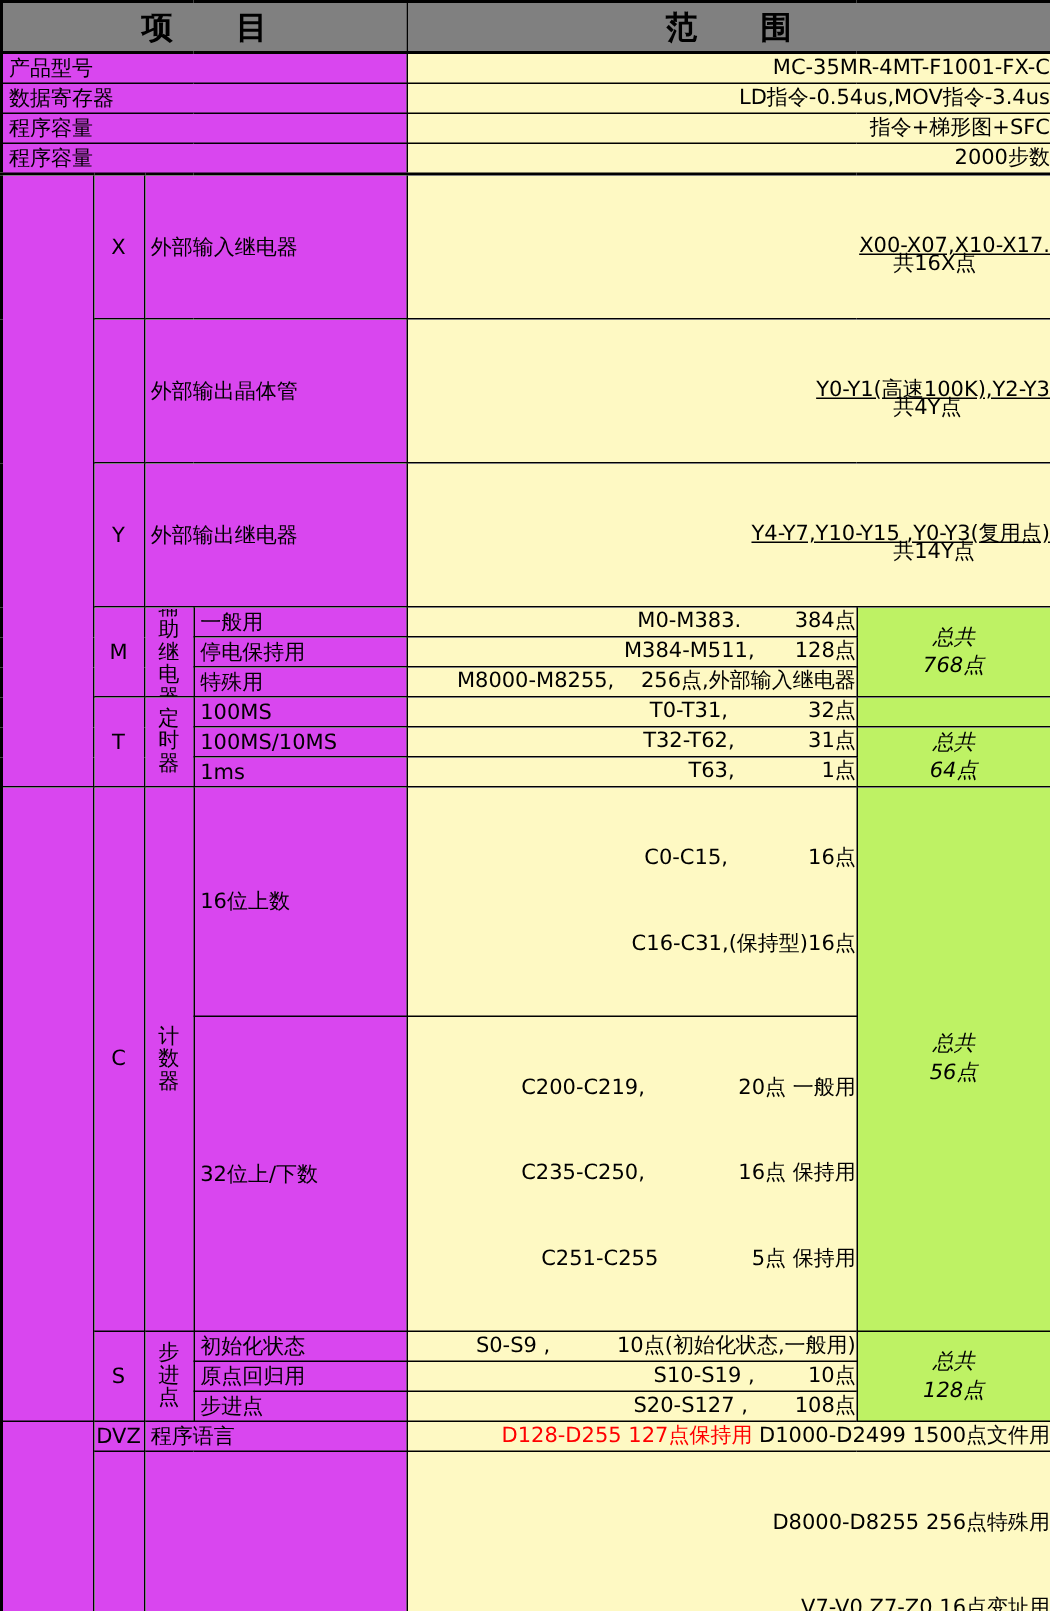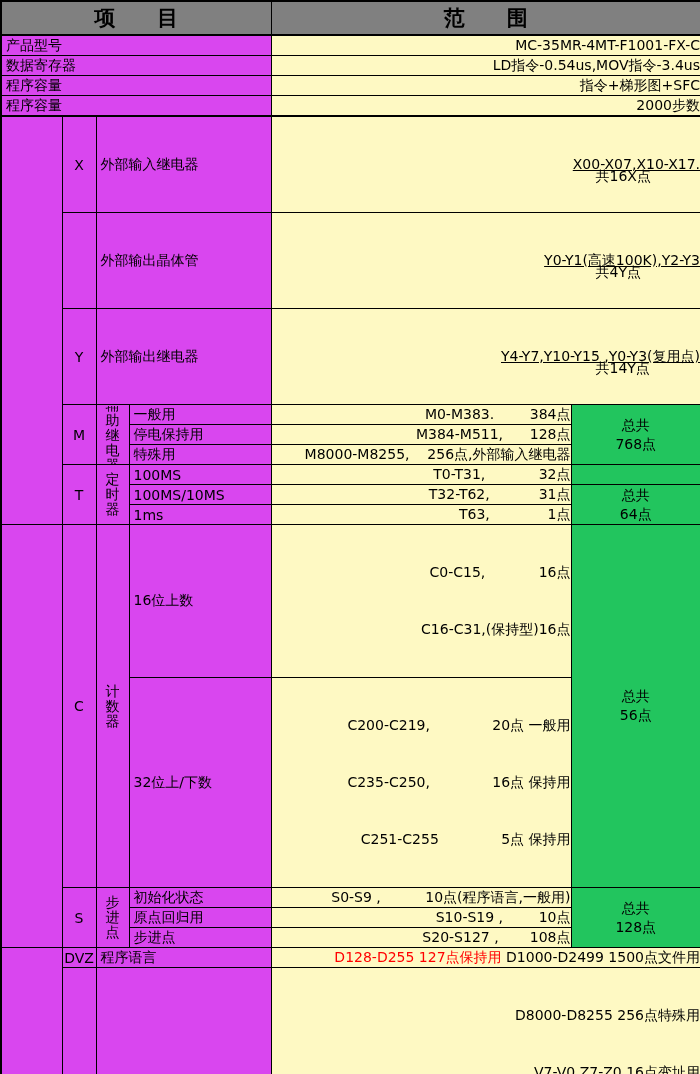--- a/index.html
+++ b/index.html
@@ -12,21 +12,21 @@
   tr.rh{height:34px;}
   tr.r1{height:20px;}
   tr.r2{height:40px;}
   tr.r3{height:60px;}
   .g{background:#d946ef;}
   .amber{background:#FFC000;}
   .org{background:#FF9900;}
   .lab{text-align:left;padding-left:4px;white-space:pre;}
   .key{text-align:center;}
   .val{text-align:right;padding-left:4px;white-space:pre;line-height:19px;background:#fef9c3;}
-  .tot{text-align:center;white-space:pre-line;line-height:19px;background:#22c55e;}
+  .tot{text-align:center;white-space:pre-line;line-height:19px;background:#bef264;font-style:italic;}
   .red{color:#FF0000;}
   .rel{position:relative;text-decoration:underline;}
   .pos-t{position:absolute;left:320px;top:0;margin-top:12px;}
   .vcell{padding:0;}
   .vclip{height:58px;overflow:hidden;}
   .vert{width:15px;margin:0 auto;word-break:break-all;line-height:15px;text-align:center;}
   .vm{margin-top:-8px;}
   .val div{line-height:19px;}
 </style>
 </head>
@@ -151,21 +151,21 @@
     <div>C251-C255              5点 保持用</div>
   </td>
 </tr>
 
 <tr class="r1">
   <td class="g key" rowspan="3">S</td>
   <td class="g vcell" rowspan="3">
           <div class="vert">步进点</div>
         </td>
   <td class="g lab">初始化状态</td>
-  <td class="val">S0-S9 ,          10点(程序语言,一般用)</td>
+  <td class="val">S0-S9 ,          10点(初始化状态,一般用)</td>
   <td class="tot" rowspan="3">总共
 128点</td>
 </tr>
 <tr class="r1">
   <td class="g lab">原点回归用</td>
   <td class="val">S10-S19 ,        10点</td>
 </tr>
 <tr class="r1">
   <td class="g lab">步进点</td>
   <td class="val">S20-S127 ,       108点</td>

